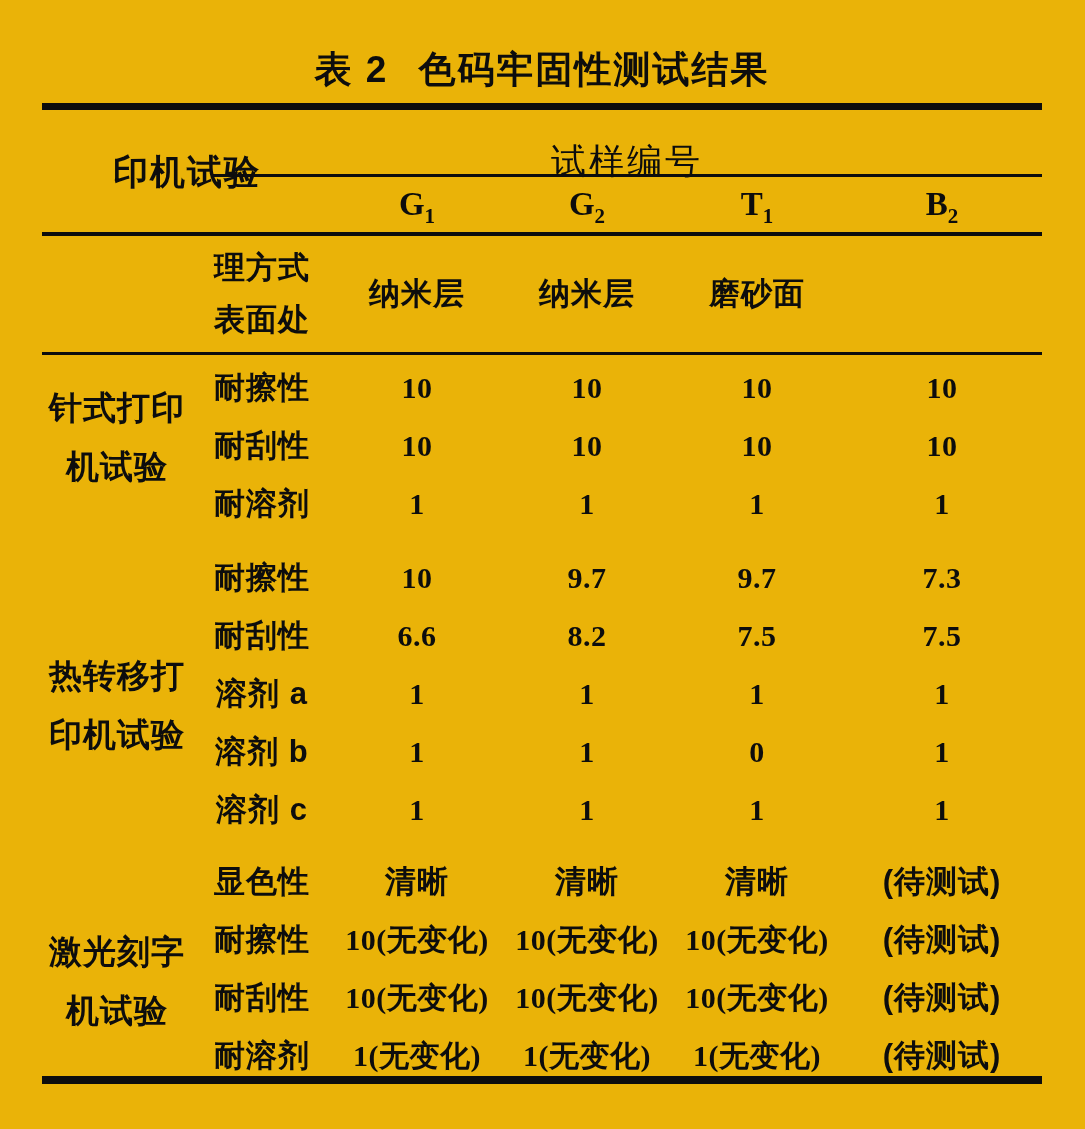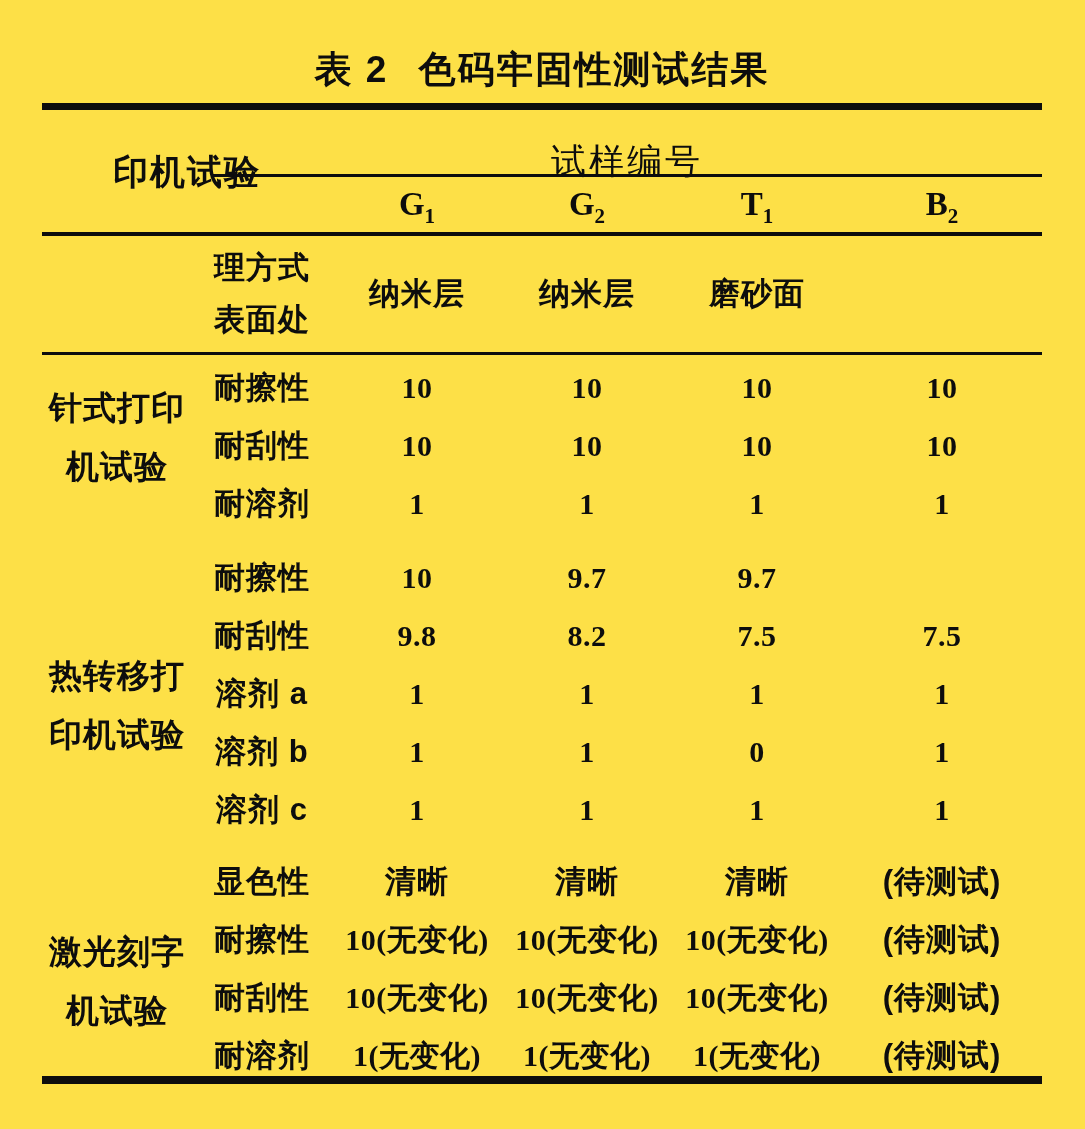--- a/index.html
+++ b/index.html
@@ -3,21 +3,21 @@
 <meta charset="utf-8">
 <style>
   html,body{margin:0;padding:0;}
   body{
     width:1085px;height:1129px;
     background:#ffffff;
     font-family:"Liberation Sans","DejaVu Sans",sans-serif;
     color:#0d0d0d;
     overflow:hidden;
   }
-  .page{position:relative;width:1085px;height:1129px;background:#fde047;}
+  .page{position:relative;width:1085px;height:1129px;background:#eab308;}
 
   
   .title{
     position:absolute;left:42px;top:44px;width:1000px;height:52px;
     display:flex;justify-content:center;align-items:center;gap:30px;
     font-size:37px;font-weight:700;letter-spacing:2px;
   }
 
   
   .rule{position:absolute;background:#0d0d0d;}
@@ -148,24 +148,25 @@
   <div class="group-label g2">
     <div>热转移打</div>
     <div>印机试验</div>
   </div>
 
   <div class="row r-s2-0">
     <div class="cell col-i lab">耐擦性</div>
     <div class="cell col-1 val">10</div>
     <div class="cell col-2 val">9.7</div>
     <div class="cell col-3 val">9.7</div>
+    <div class="cell col-4 val">7.3</div>
   </div>
   <div class="row r-s2-1">
     <div class="cell col-i lab">耐刮性</div>
-    <div class="cell col-1 val">9.8</div>
+    <div class="cell col-1 val">6.6</div>
     <div class="cell col-2 val">8.2</div>
     <div class="cell col-3 val">7.5</div>
     <div class="cell col-4 val">7.5</div>
   </div>
   <div class="row r-s2-2">
     <div class="cell col-i lab">溶剂 a</div>
     <div class="cell col-1 val">1</div>
     <div class="cell col-2 val">1</div>
     <div class="cell col-3 val">1</div>
     <div class="cell col-4 val">1</div>

